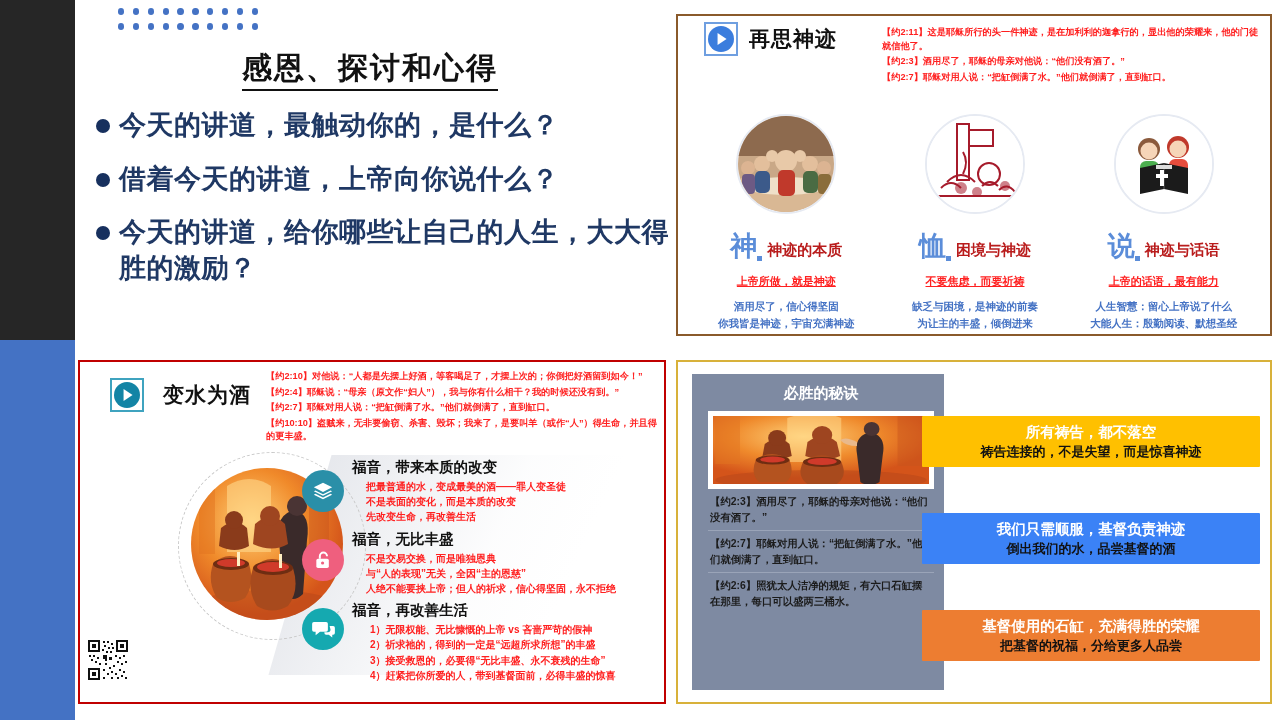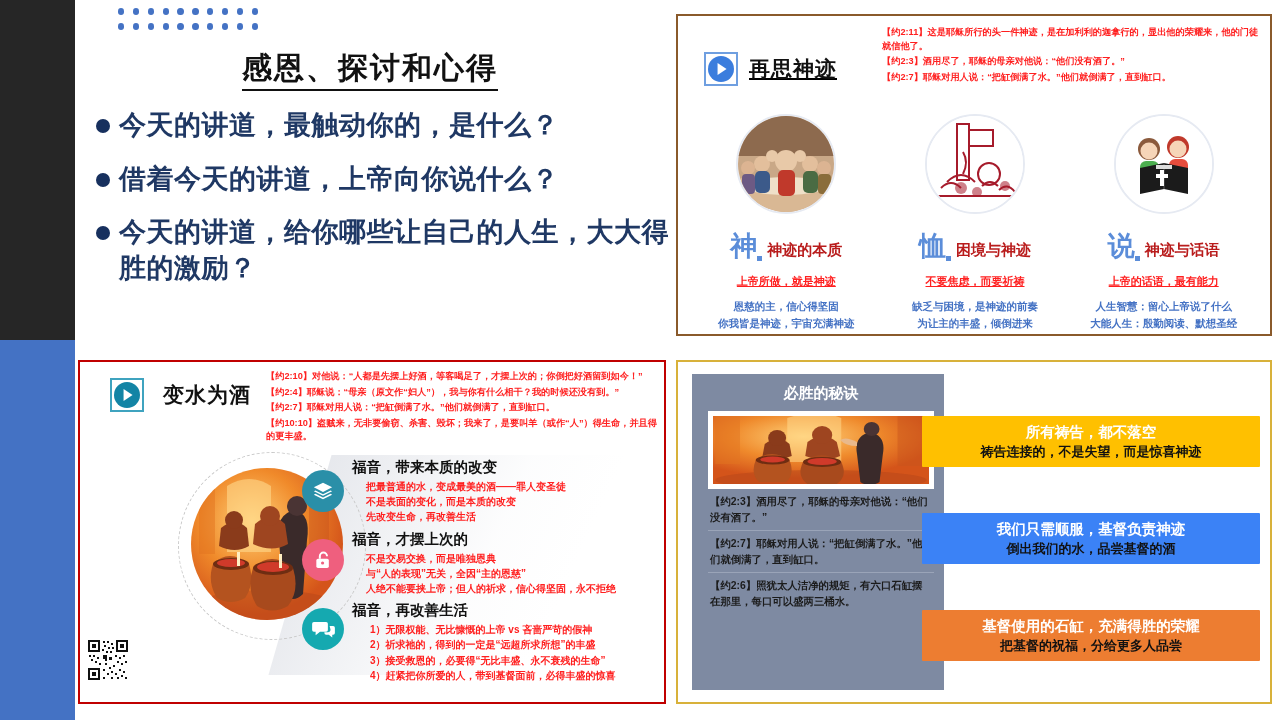--- a/index.html
+++ b/index.html
@@ -203,21 +203,21 @@
       <span class="tl-text">借着今天的讲道，上帝向你说什么？</span>
     </div>
     <div class="tl-item">
       <span class="tl-bullet"></span>
       <span class="tl-text">今天的讲道，给你哪些让自己的人生，大大得胜的激励？</span>
     </div>
   </div>
 
   <div class="panel panel-tr">
 
-    <div class="vtag" style="left:26px;top:36px;text-decoration:underline;">
+    <div class="vtag" style="left:26px;top:6px;">
       <span class="vbox blue"></span>
       <span class="vtag-label">再思神迹</span>
     </div>
 
     <div class="scripture" style="position:absolute;left:204px;top:10px;width:378px;">
       <p>【约2:11】这是耶稣所行的头一件神迹，是在加利利的迦拿行的，显出他的荣耀来，他的门徒就信他了。</p>
       <p>【约2:3】酒用尽了，耶稣的母亲对他说：“他们没有酒了。”</p>
       <p>【约2:7】耶稣对用人说：“把缸倒满了水。”他们就倒满了，直到缸口。</p>
     </div>
 
@@ -245,21 +245,21 @@
               <circle cx="62" cy="40" r="6" fill="#e8c9a8"></circle>
           </svg>
         </div>
         <div class="tr-head">
           <span class="tr-big">神</span>
           <span class="tr-dot"></span>
           <span class="tr-sub">神迹的本质</span>
         </div>
         <div class="tr-red">上帝所做，就是神迹</div>
         <div class="tr-lines">
-          <div>恩慈的主，信心得坚固</div>
+          <div>酒用尽了，信心得坚固</div>
           <div>你我皆是神迹，宇宙充满神迹</div>
         </div>
       </div>
 
       <div class="tr-col">
         <div class="tr-shadow"></div>
         <div class="tr-circle">
           <svg width="96" height="96" viewBox="0 0 96 96" aria-hidden="true">
             <rect width="96" height="96" fill="#ffffff"></rect>
             <g stroke="#a61b2b" stroke-width="2" fill="none">
@@ -408,21 +408,21 @@
   <div class="bl-sections">
 
     <div class="bl-sec">
       <div class="bl-h">福音，带来本质的改变</div>
       <div class="bl-p">把最普通的水，变成最美的酒——罪人变圣徒</div>
       <div class="bl-p">不是表面的变化，而是本质的改变</div>
       <div class="bl-p">先改变生命，再改善生活</div>
     </div>
 
     <div class="bl-sec">
-      <div class="bl-h">福音，才摆上次的</div>
+      <div class="bl-h">福音，无比丰盛</div>
       <div class="bl-p">不是交易交换，而是唯独恩典</div>
       <div class="bl-p">与“人的表现”无关，全因“主的恩慈”</div>
       <div class="bl-p">人绝不能要挟上帝；但人的祈求，信心得坚固，永不拒绝</div>
     </div>
 
     <div class="bl-sec">
       <div class="bl-h">福音，再改善生活</div>
       <div class="bl-p num">1）无限权能、无比慷慨的上帝 vs 吝啬严苛的假神</div>
       <div class="bl-p num">2）祈求祂的，得到的一定是“远超所求所想”的丰盛</div>
       <div class="bl-p num">3）接受救恩的，必要得“无比丰盛、永不衰残的生命”</div>

